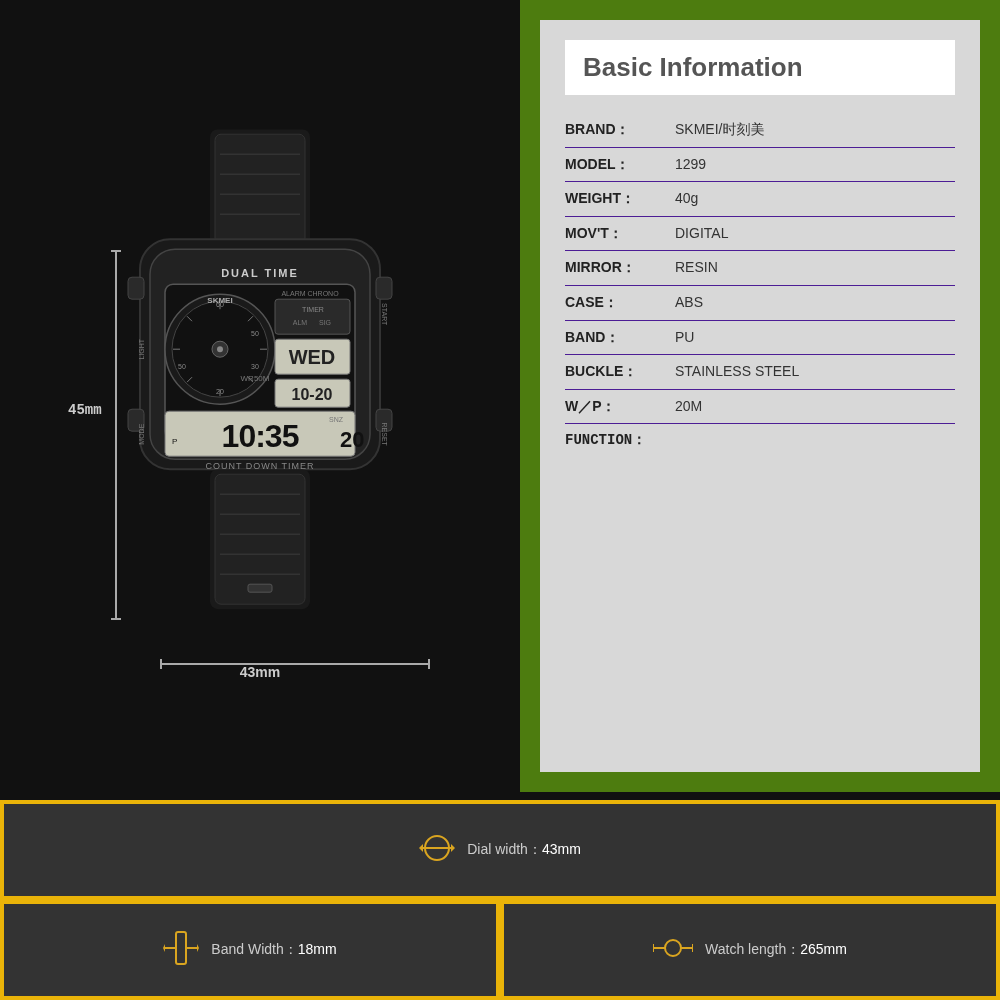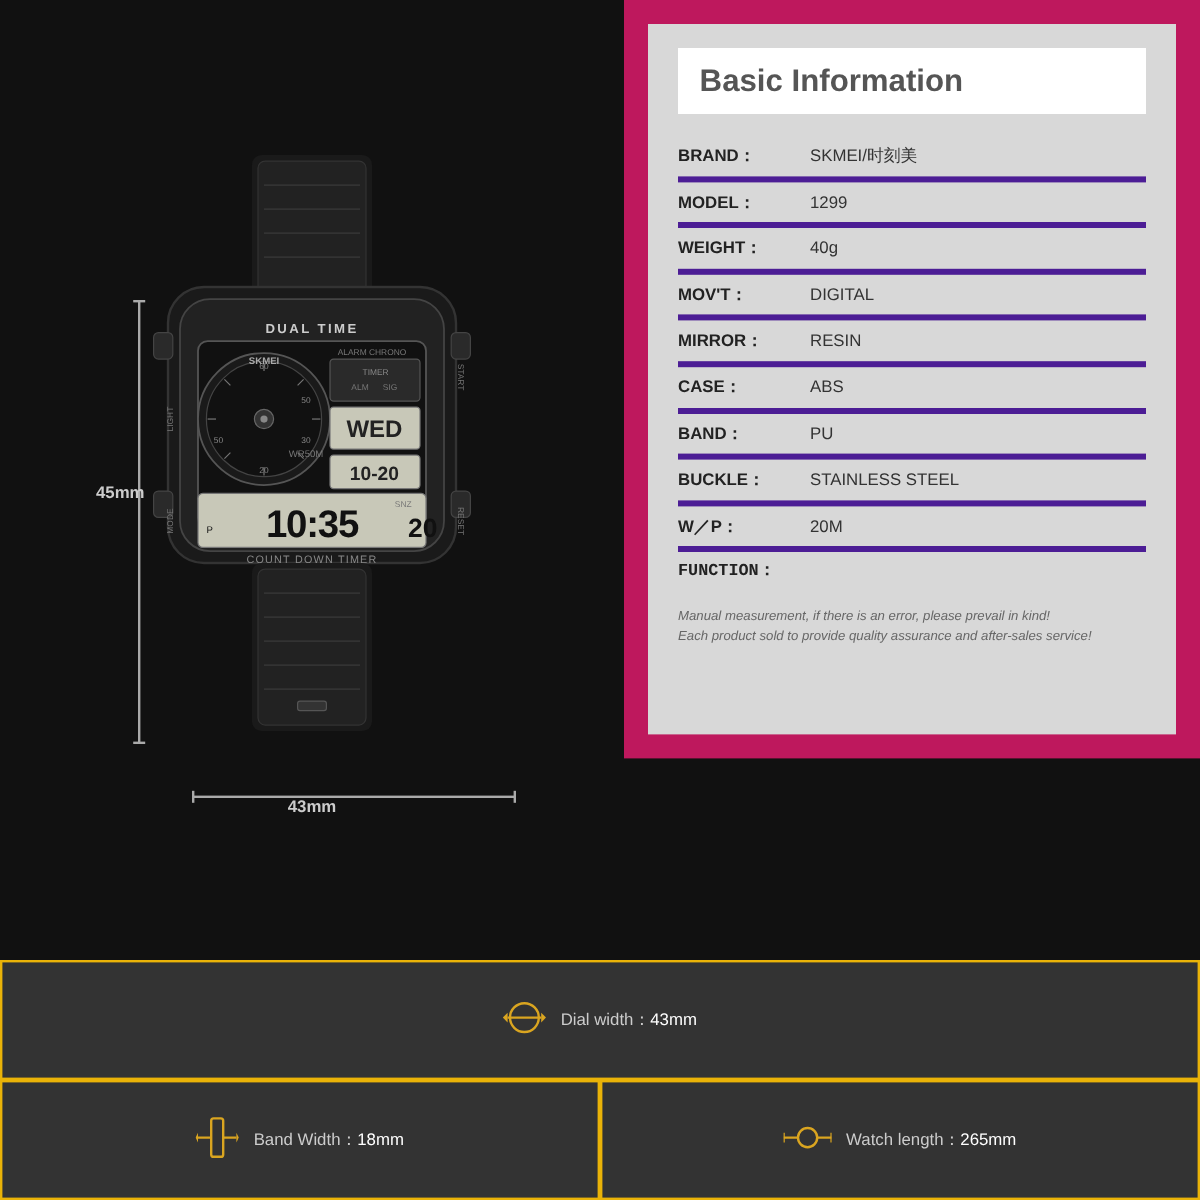--- a/index.html
+++ b/index.html
@@ -30,26 +30,27 @@
 
     .watch-container {
       position: relative;
       width: 400px;
       height: 620px;
       margin-top: 20px;
     }
 
     .dimension-label-left {
       position: absolute;
-      left: 20px;
+      left: 8px;
       top: 50%;
       transform: translateY(-50%);
       color: #ccc;
       font-size: 14px;
       font-weight: bold;
+      font-family: Liberation Mono, monospace;
     }
 
     .dimension-label-bottom {
       position: absolute;
       bottom: 40px;
       left: 50%;
       transform: translateX(-50%);
       color: #ccc;
       font-size: 14px;
       font-weight: bold;
@@ -89,22 +90,22 @@
       width: 2px;
       height: 10px;
       background: #aaa;
     }
     .dim-line-h::before { left: 0; }
     .dim-line-h::after { right: 0; }
 
     
     .info-panel {
       width: 480px;
-      height: 632px;
-      background: #be185d;
+      height: 792px;
+      background: #4d7c0f;
       padding: 20px;
       display: flex;
       flex-direction: column;
     }
 
     .info-card {
       background: #d8d8d8;
       flex: 1;
       padding: 20px 25px;
     }
@@ -118,21 +119,21 @@
     .info-title {
       font-size: 26px;
       font-weight: bold;
       color: #555;
     }
 
     .info-row {
       display: flex;
       align-items: flex-start;
       padding: 7px 0;
-      border-bottom: 5px solid #4c1d95;
+      border-bottom: 1px solid #4c1d95;
       font-size: 14px;
       line-height: 1.4;
     }
 
     .info-row:last-of-type {
       border-bottom: none;
       font-family: Liberation Mono, monospace;
     }
 
     .info-label {
@@ -170,21 +171,21 @@
       height: 100px;
     }
 
     .bottom-cell {
       flex: 1;
       background: #333;
       display: flex;
       align-items: center;
       justify-content: center;
       gap: 12px;
-      border: 2px solid #eab308;
+      border: 4px solid #eab308;
     }
 
     .bottom-cell-icon {
       color: #daa520;
       font-size: 28px;
       line-height: 1;
     }
 
     .bottom-cell-text {
       color: #ccc;
@@ -354,24 +355,20 @@
           </div>
           <div class="info-row">
             <span class="info-label">W／P：</span>
             <span class="info-value">20M</span>
           </div>
           <div class="info-row">
             <span class="info-label">FUNCTION：</span>
           </div>
         </div>
 
-      <div class="info-disclaimer">
-        Manual measurement, if there is an error, please prevail in kind!<br>
-        Each product sold to provide quality assurance and after-sales service!
-      </div>
     </div>
   </div>
 </div>
 
 <div class="bottom-bar">
   <div class="bottom-row">
     <div class="bottom-cell">
       <div class="bottom-cell-icon">
         <svg width="36" height="36" viewBox="0 0 36 36" xmlns="http://www.w3.org/2000/svg">
           <circle cx="18" cy="18" r="12" fill="none" stroke="#daa520" stroke-width="2"></circle>

